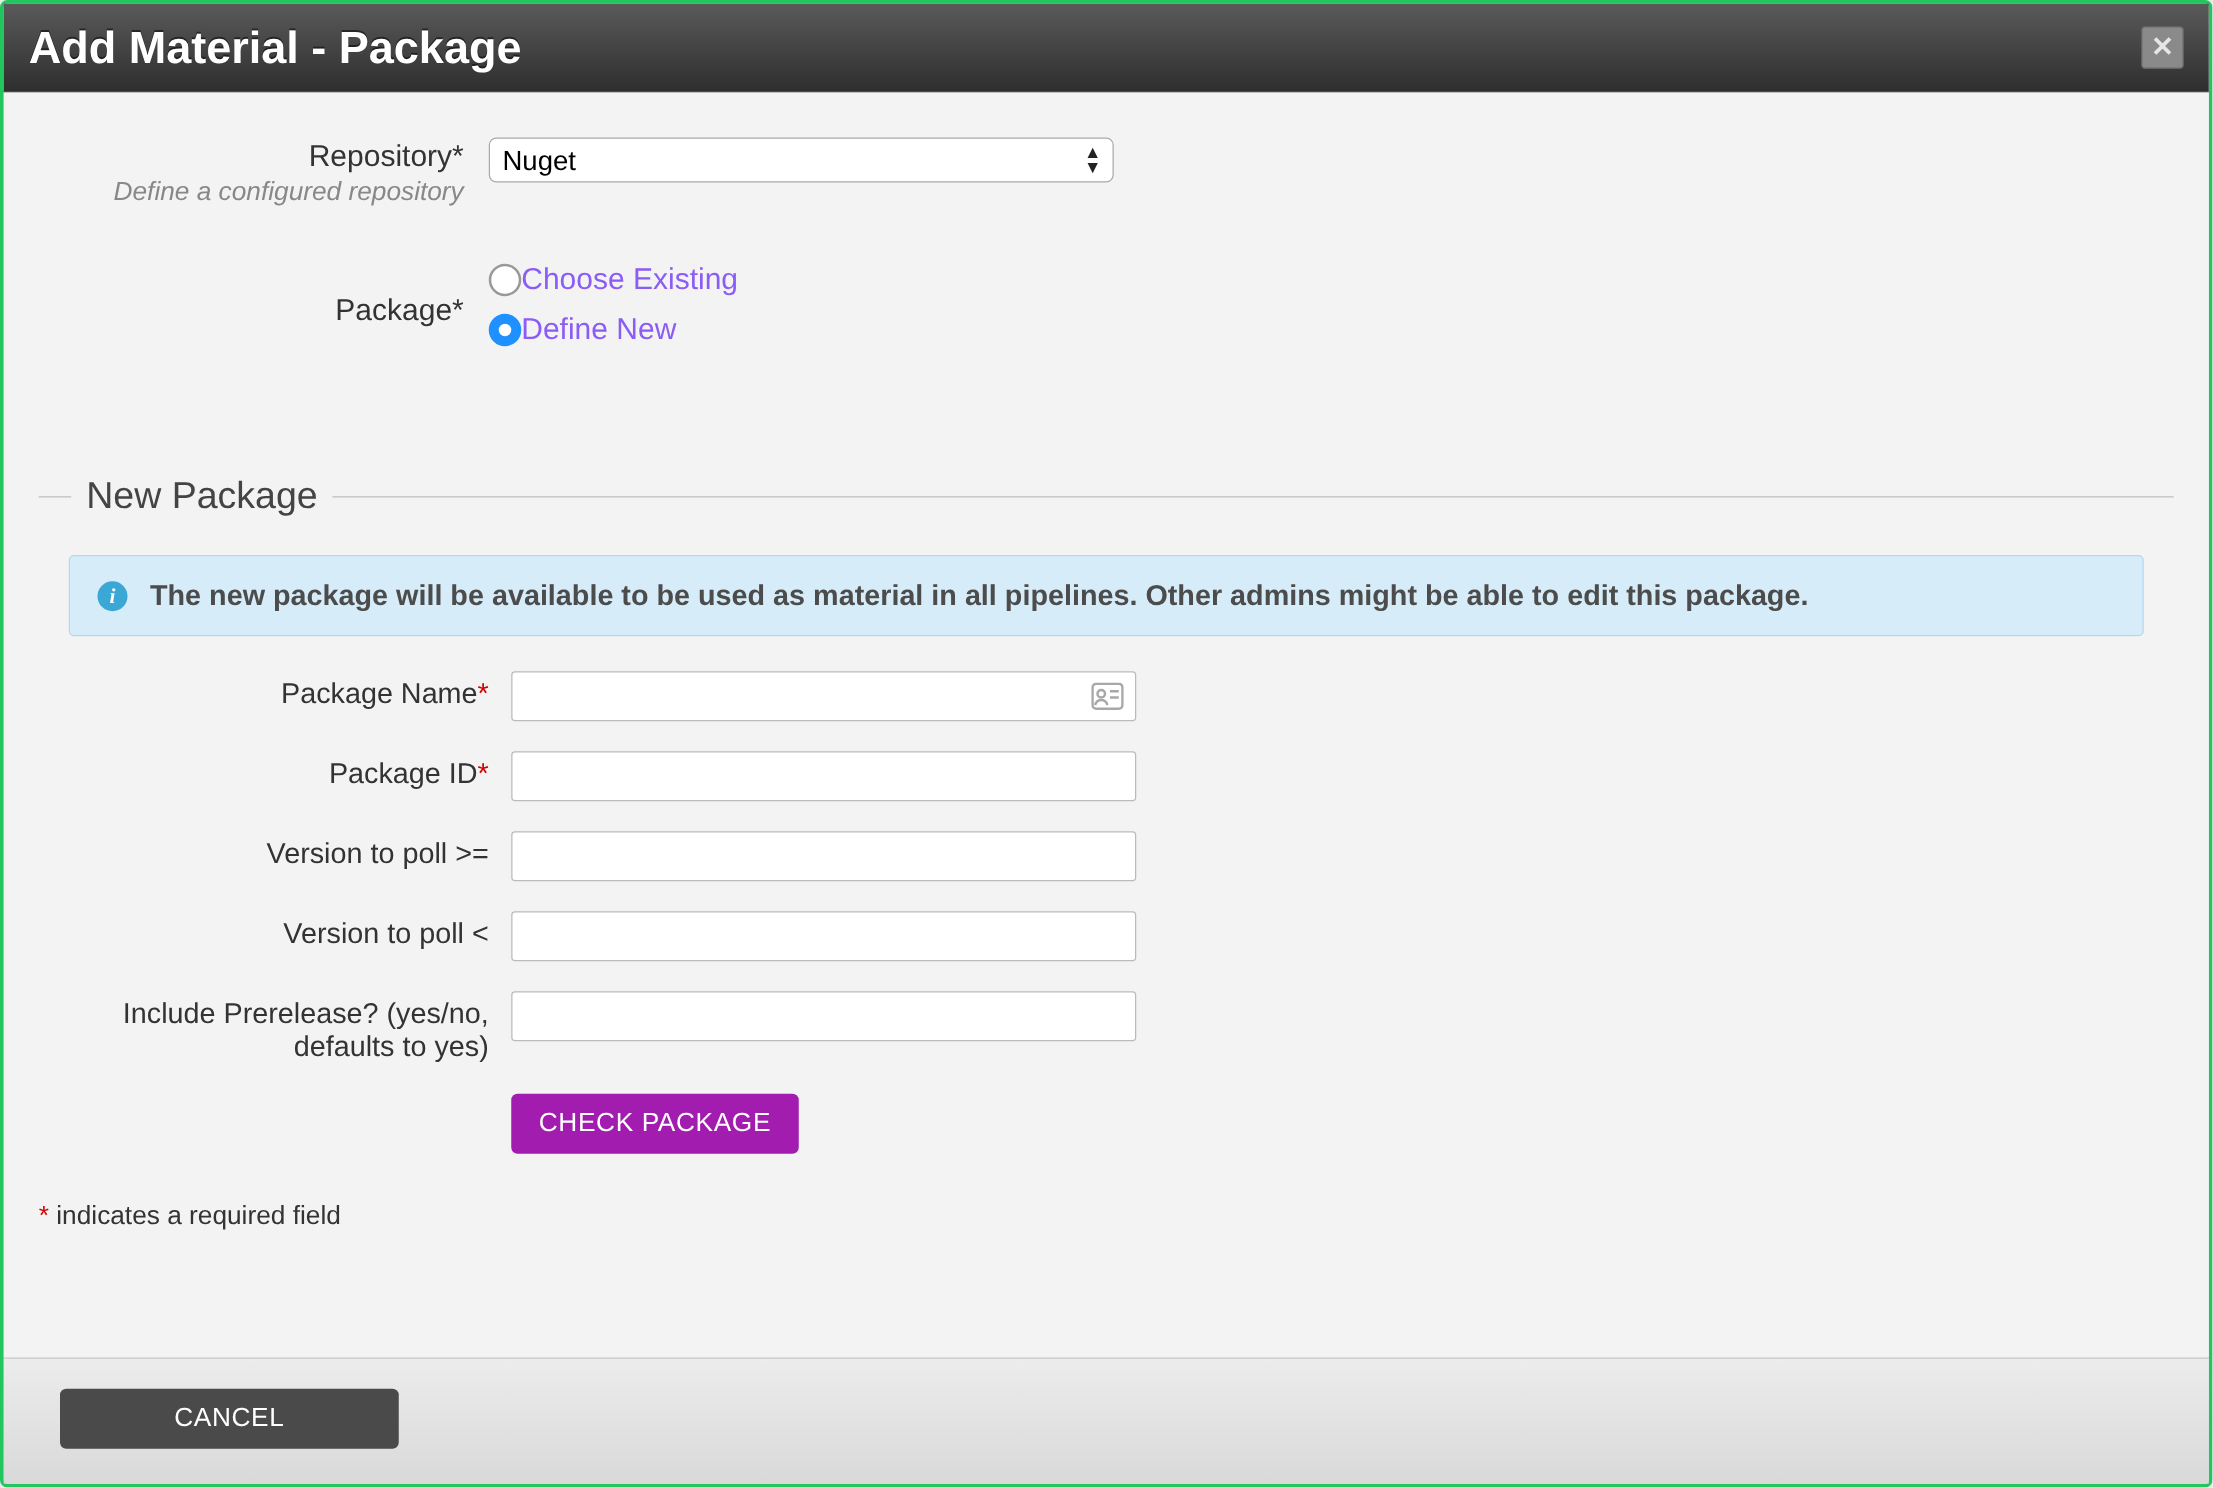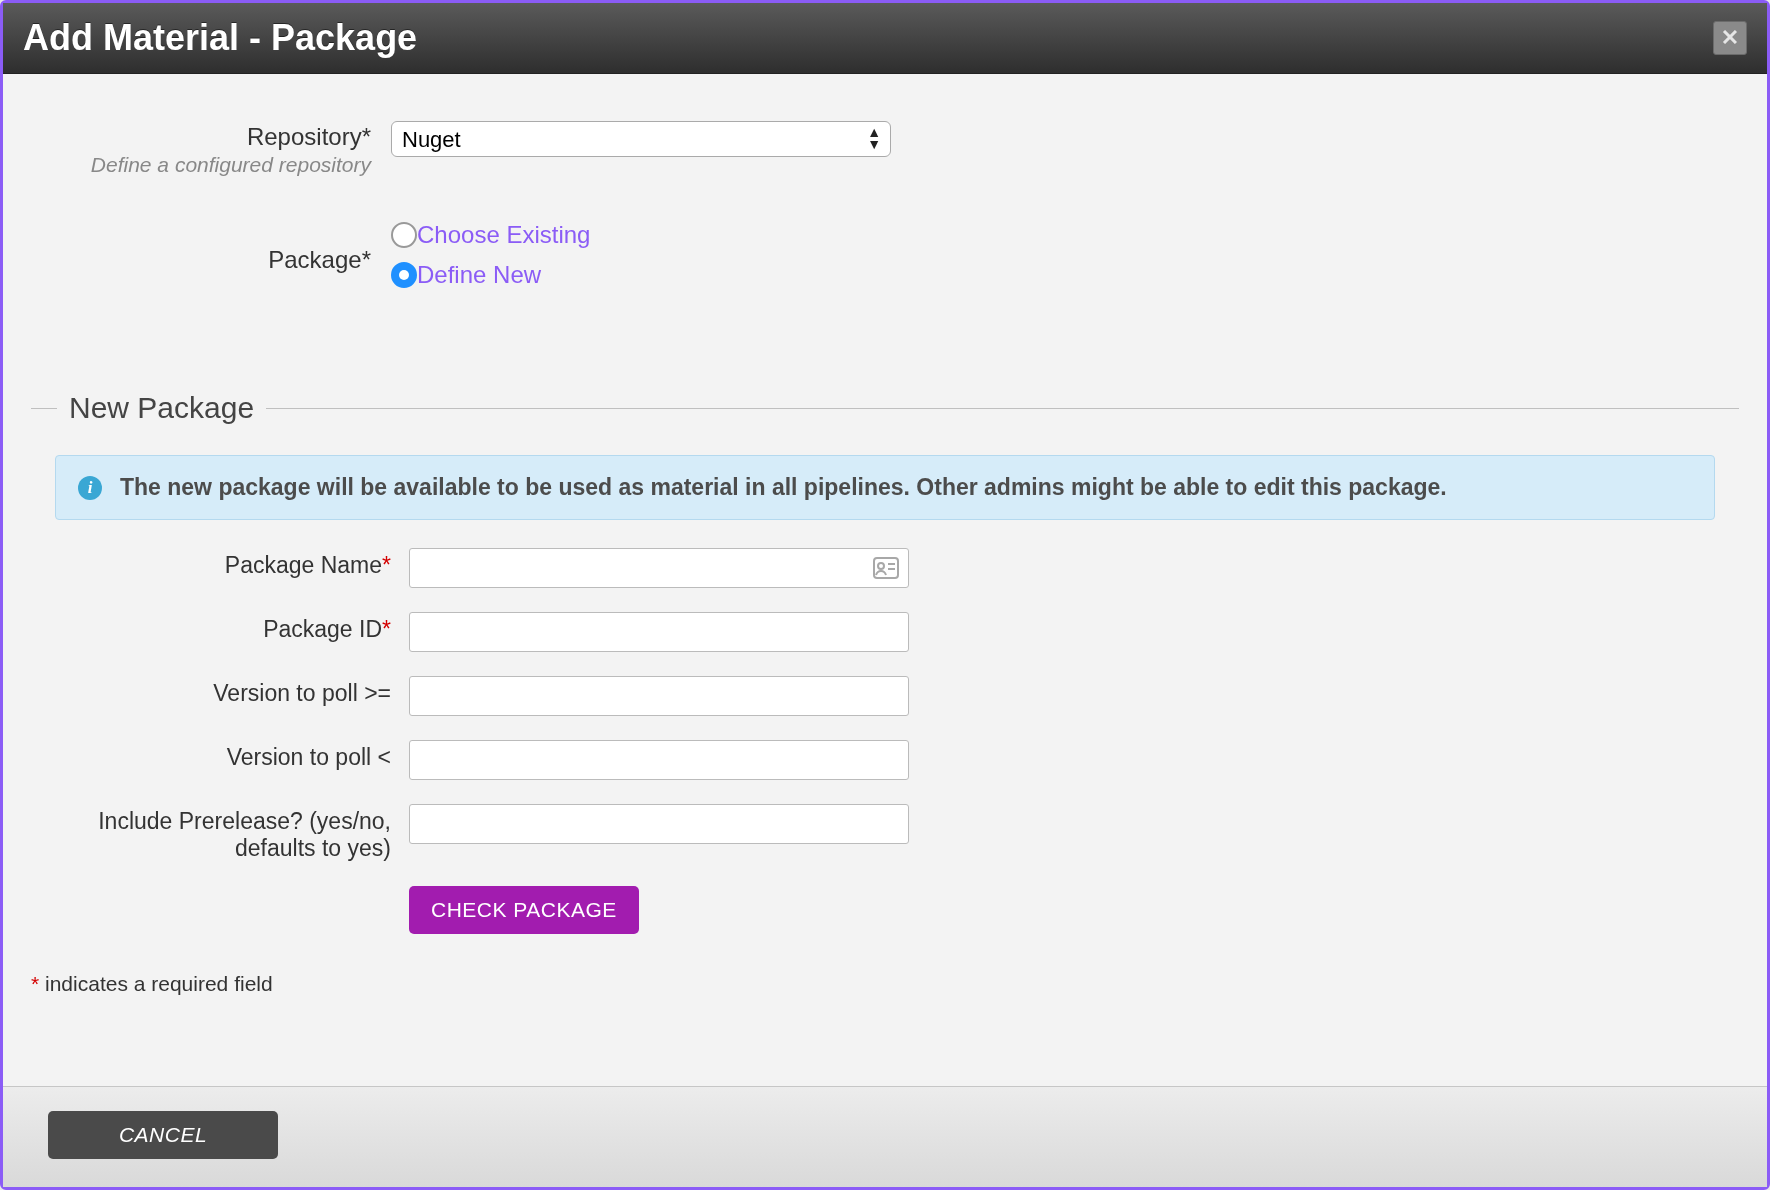--- a/index.html
+++ b/index.html
@@ -7,21 +7,21 @@
     font-family: "Helvetica Neue", Helvetica, Arial, sans-serif;
     background: #e8e8e8;
     width: 1770px;
     height: 1190px;
     overflow: hidden;
   }
   .modal {
     width: 1770px;
     height: 1190px;
     background: #f3f3f3;
-    border: 3px solid #8b5cf6;
+    border: 3px solid #22c55e;
     border-radius: 6px;
     display: flex;
     flex-direction: column;
   }
   .modal-header {
     background: linear-gradient(to bottom, #5a5a5a, #2e2e2e);
     padding: 14px 20px;
     display: flex;
     align-items: center;
     justify-content: space-between;
@@ -42,21 +42,21 @@
     color: #e6e6e6;
     font-size: 22px;
     font-weight: bold;
     display: flex;
     align-items: center;
     justify-content: center;
     cursor: pointer;
   }
   .modal-body {
     flex: 1;
-    padding: 47px 28px 10px 28px;
+    padding: 36px 28px 10px 28px;
     overflow: auto;
     background: #f3f3f3;
   }
   .form-row {
     display: flex;
     align-items: flex-start;
     margin-bottom: 22px;
   }
   .form-label-col {
     width: 360px;
@@ -224,23 +224,22 @@
     color: #fff;
   }
   .btn-dark {
     background: #a21caf;
   }
   .btn-primary {
     background: #37a3d6;
   }
   .btn-cancel {
     background: #4a4a4a;
-    width: 230px;
+    width: 271px;
     text-align: center;
-    font-style: italic;
   }
   .required-note {
     font-size: 21px;
     color: #333;
     margin-top: 38px;
   }
   .modal-footer {
     background: linear-gradient(to bottom, #ececec, #d9d9d9);
     border-top: 1px solid #c6c6c6;
     padding: 24px 45px 28px 45px;

